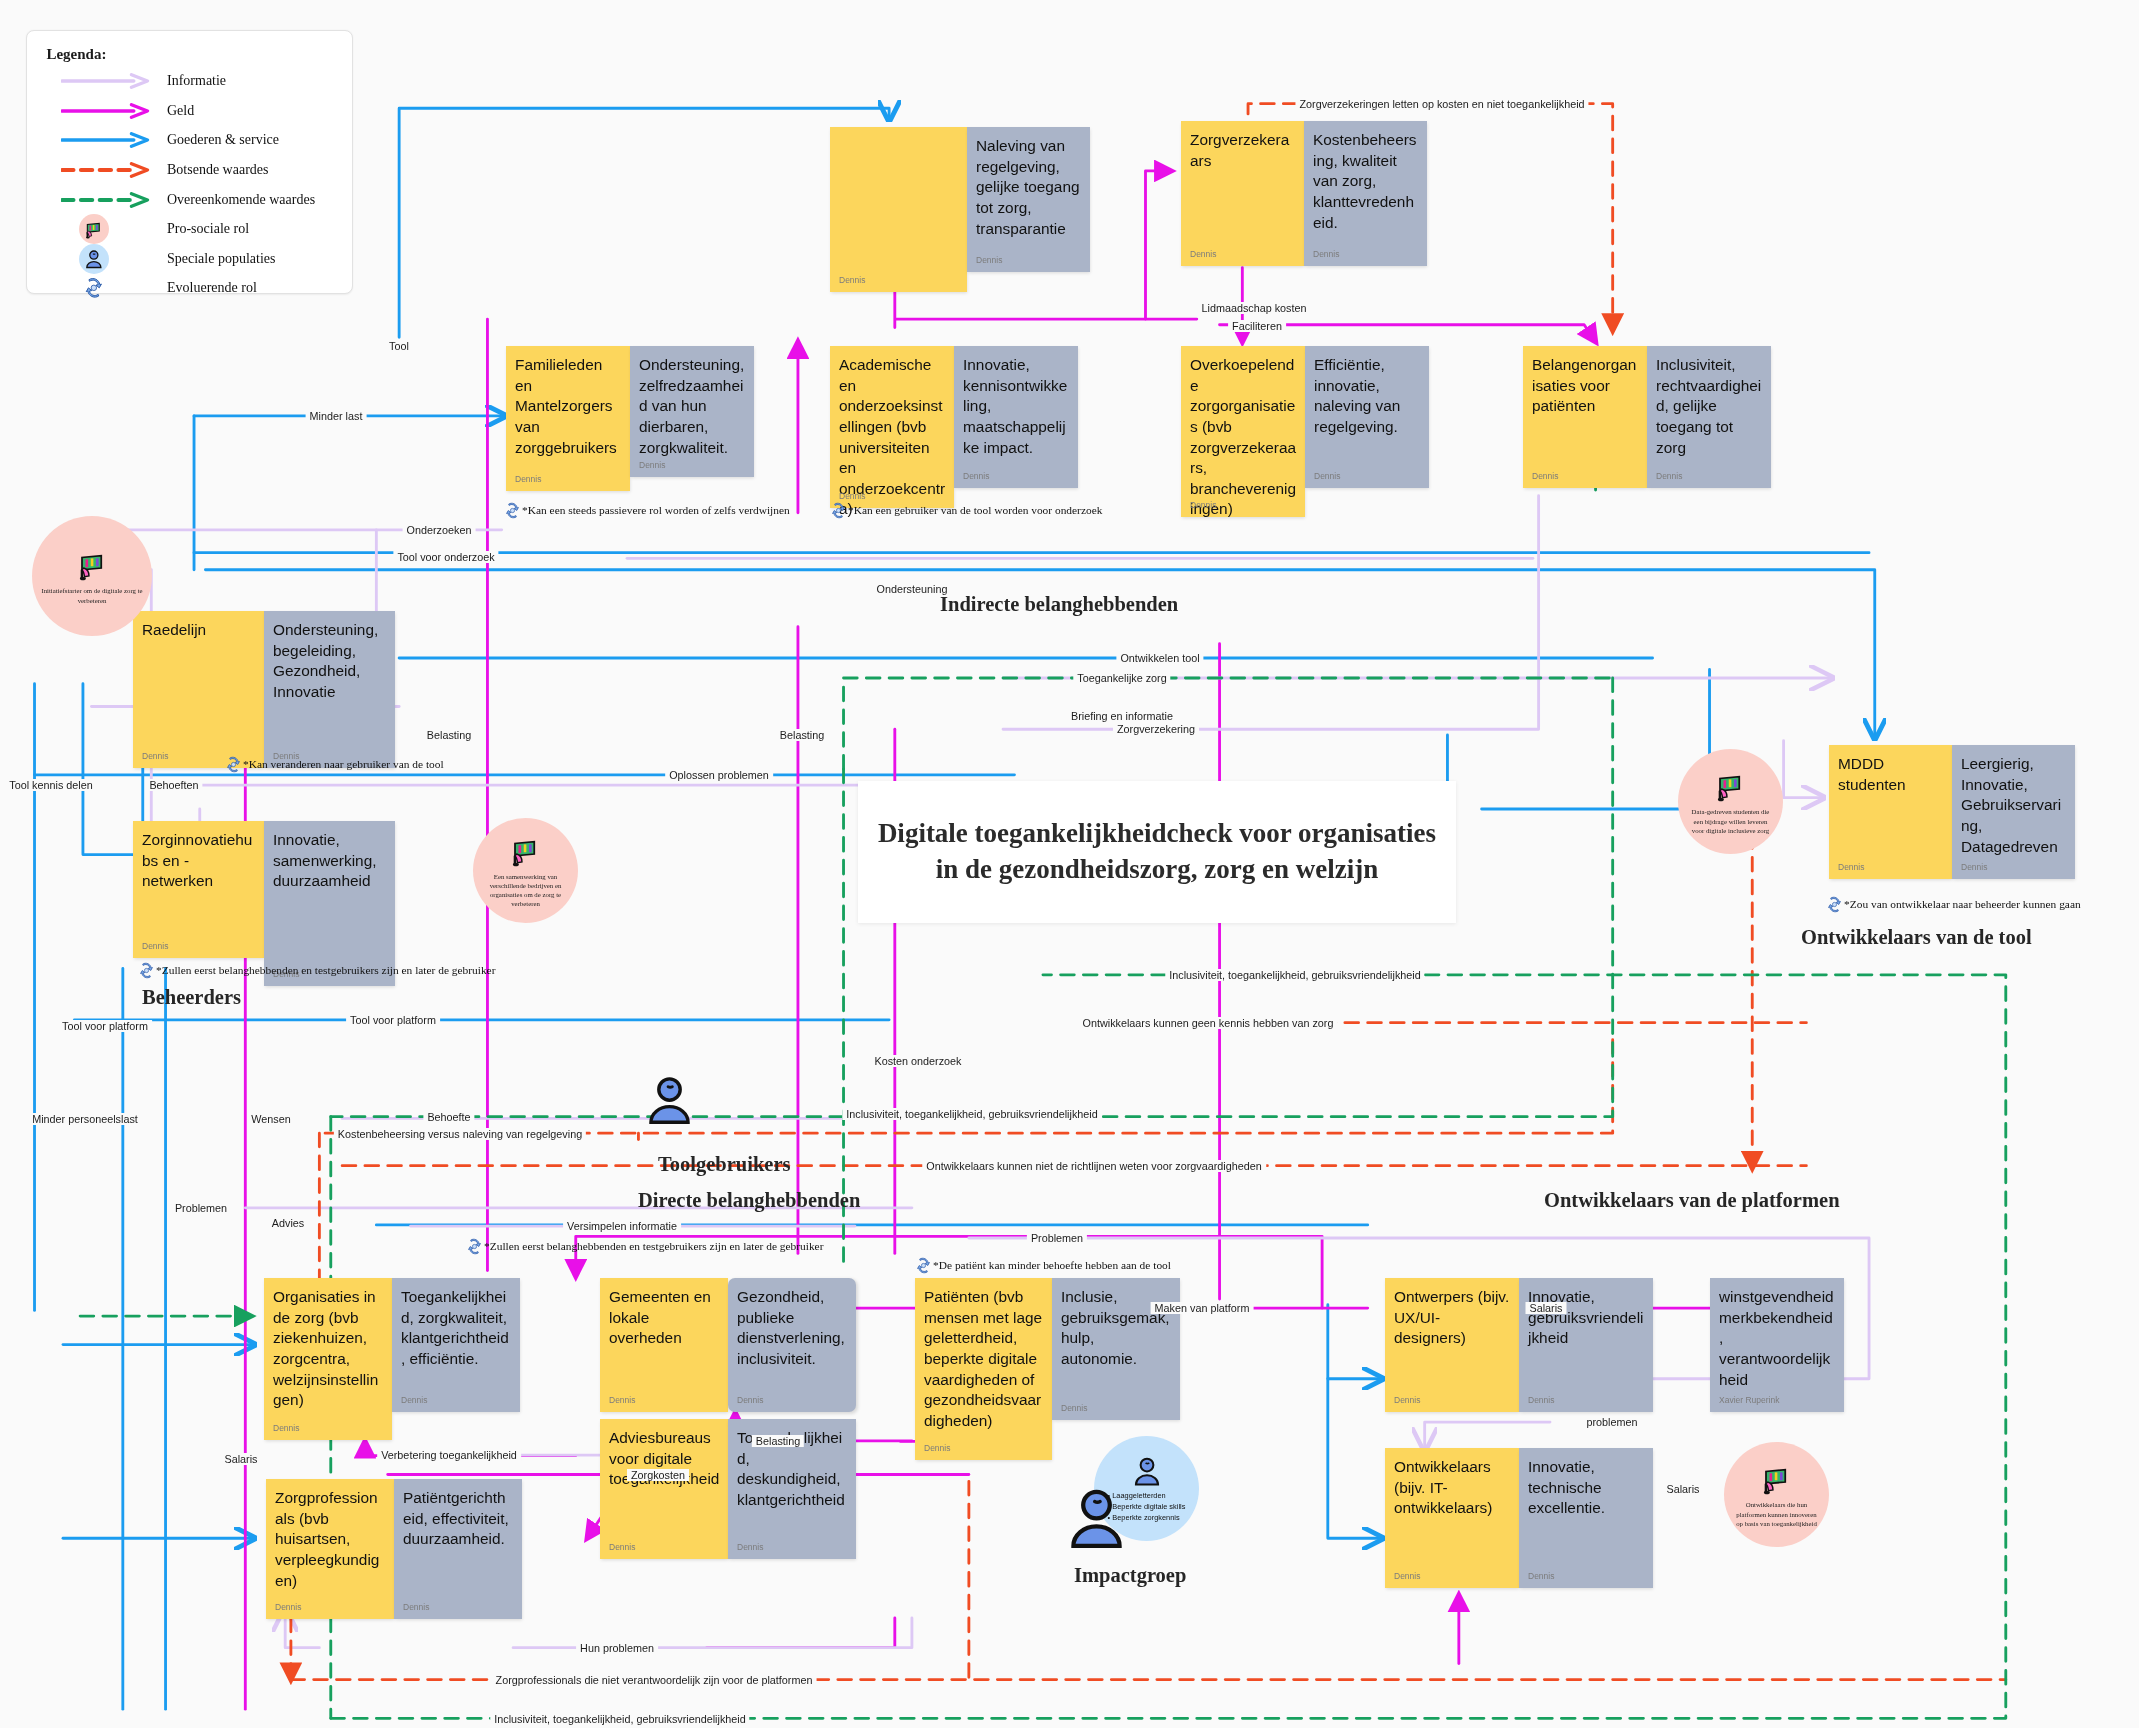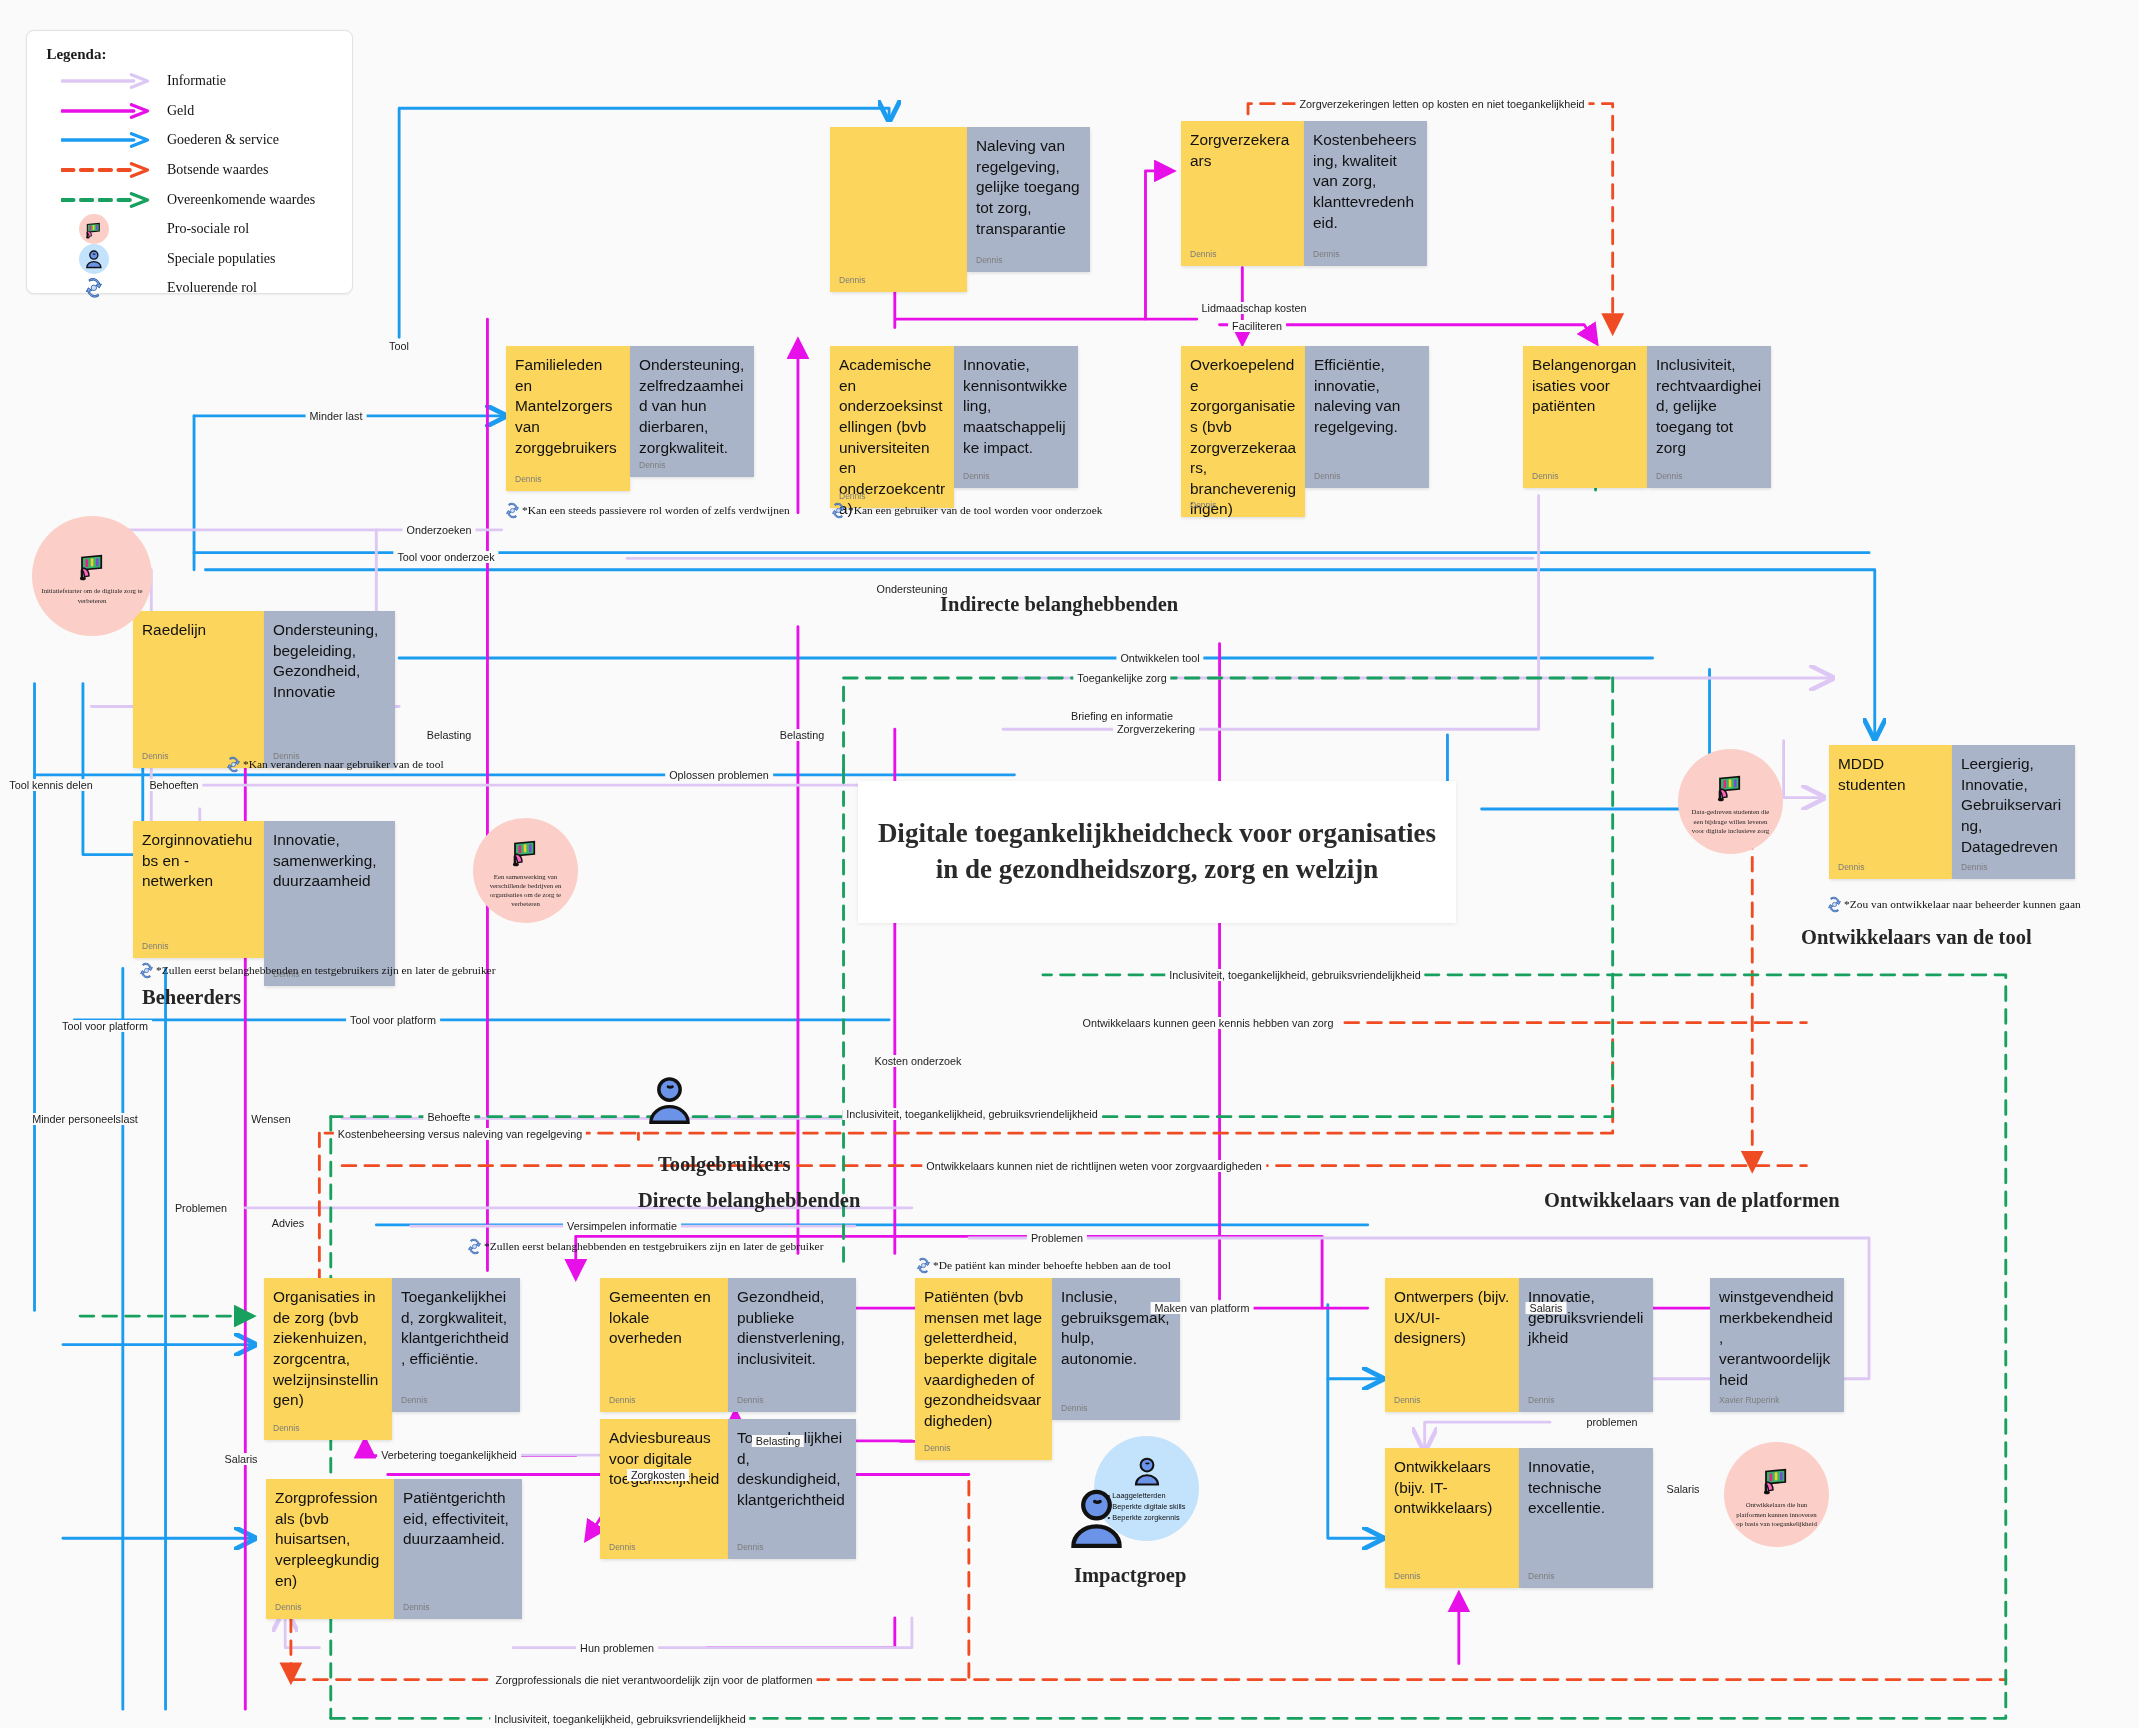--- a/index.html
+++ b/index.html
@@ -350,21 +350,21 @@
        <div class="half g" style="width:128px;height:134px;">
          <div class="ttl">Toegankelijkheid, zorgkwaliteit, klantgerichtheid, efficiëntie.</div>
          <div class="auth">Dennis</div>
        </div>
       </div>
       <div class="card" style="left: 600px; top: 1278px;">
         <div class="half y" style="width:128px;height:134px;">
          <div class="ttl">Gemeenten en lokale overheden</div>
          <div class="auth">Dennis</div>
        </div>
-       <div class="half g" style="width:128px;height:134px;">
+       <div class="half g" style="width:128px;height:134px;border-radius:7px;">
          <div class="ttl">Gezondheid, publieke dienstverlening, inclusiviteit.</div>
          <div class="auth">Dennis</div>
        </div>
       </div>
       <div class="card" style="left: 915px; top: 1278px;">
         <div class="half y" style="width:137px;height:182px;">
          <div class="ttl">Patiënten (bvb mensen met lage geletterdheid, beperkte digitale vaardigheden of gezondheidsvaardigheden)</div>
          <div class="auth">Dennis</div>
        </div>
        <div class="half g" style="width:128px;height:142px;">

